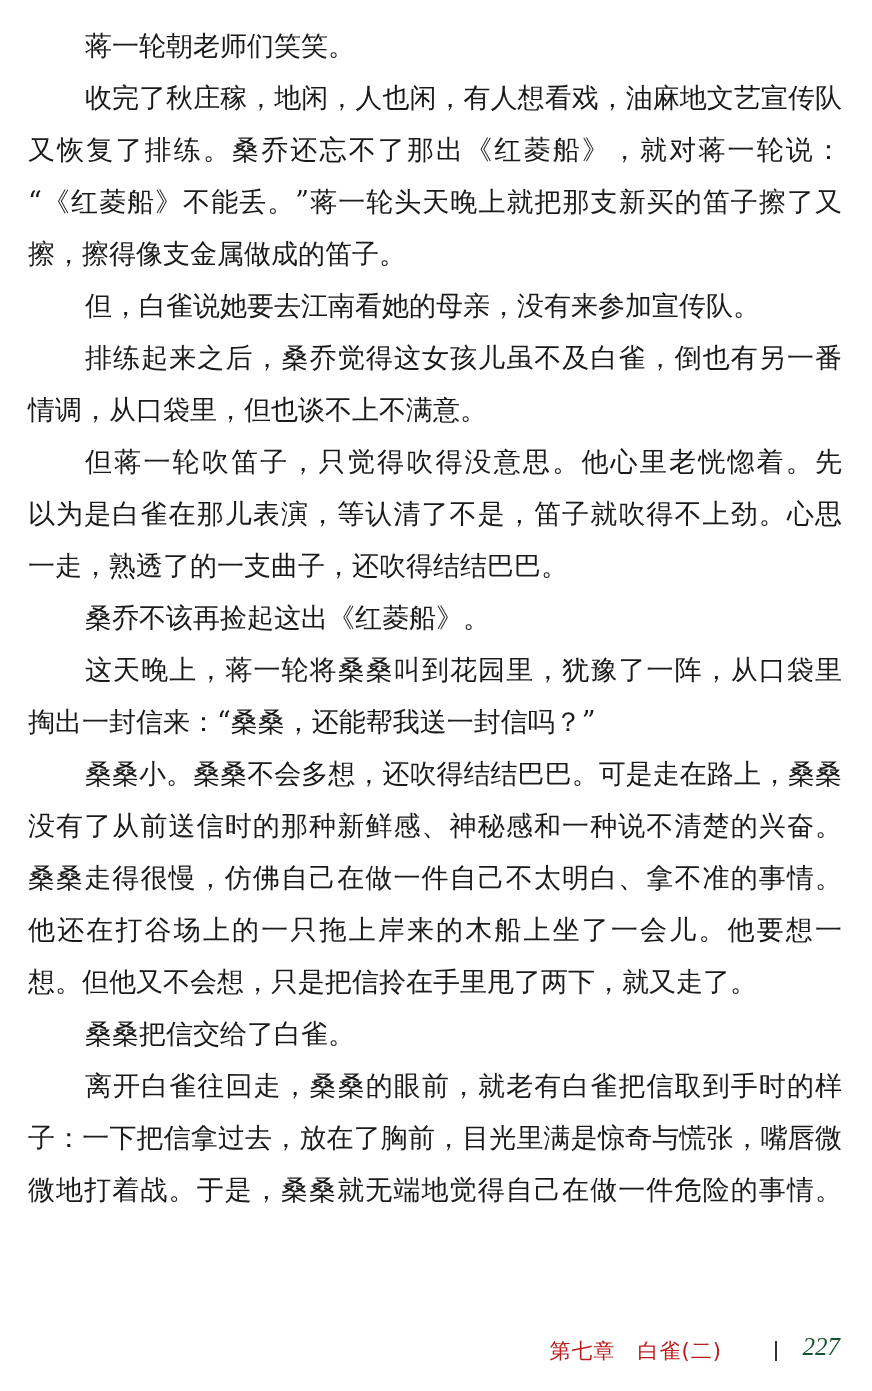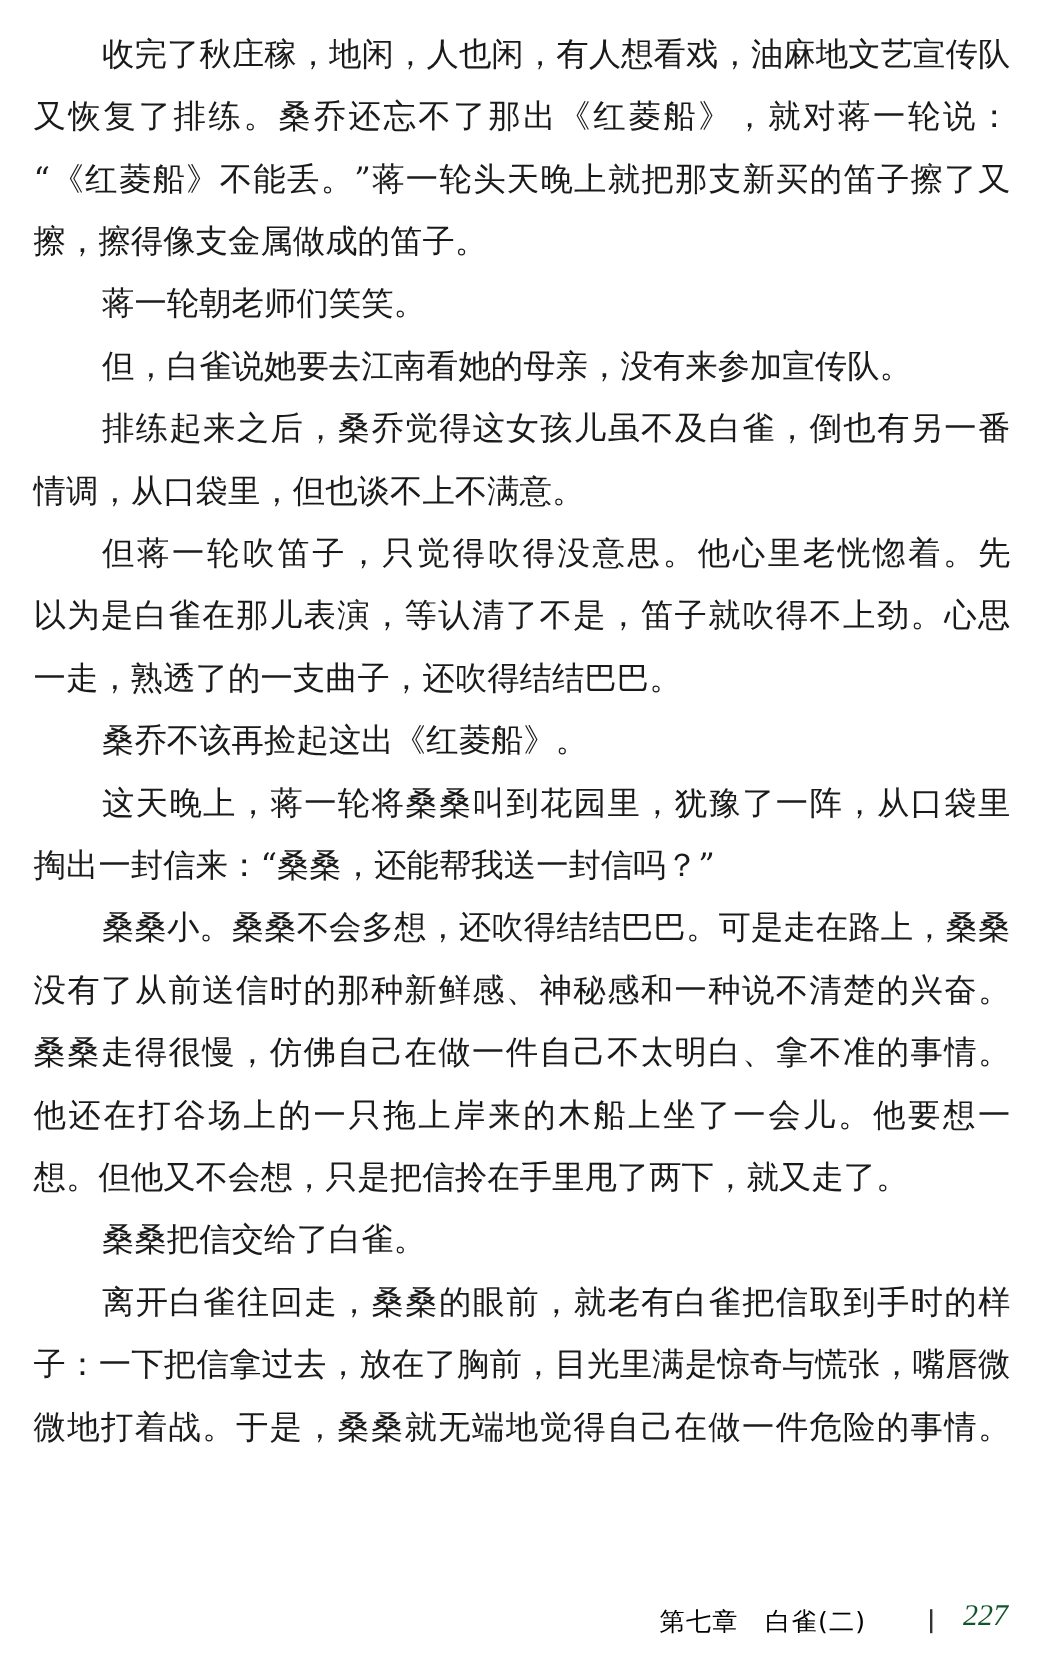--- a/index.html
+++ b/index.html
@@ -4,39 +4,39 @@
 <style>
   html, body { margin: 0; padding: 0; background: #ffffff; }
   body { width: 872px; height: 1391px; position: relative; overflow: hidden;
          font-family: "DejaVu Serif", "Liberation Serif", serif; color: #1a1a1a; }
   .page { position: absolute; left: 0; top: 0; width: 872px; height: 1391px; }
   .body-text { position: absolute; left: 28px; top: 22px; width: 814px; }
   .line { height: 52px; line-height: 48px; font-size: 27px; white-space: nowrap; overflow: visible; }
   .line.full { text-align: justify; text-align-last: justify; }
   .line.indent { padding-left: 57px; }
   .footer { position: absolute; top: 1333px; left: 0; width: 842px; height: 36px; }
-  .footer-chapter { position: absolute; right: 120px; top: 4px; font-size: 21px; color: #000000;
+  .footer-chapter { position: absolute; right: 120px; top: 4px; font-size: 21px; color: #b91c1c;
                     font-family: "DejaVu Sans", "Liberation Sans", sans-serif; letter-spacing: 1px; white-space: nowrap; }
   .footer-sep { position: absolute; left: 775px; top: 8px; width: 2px; height: 20px; background: #333; }
   .footer-page { position: absolute; right: 2px; top: 0px; font-size: 25px; font-style: italic;
                  font-family: "Liberation Serif", "DejaVu Serif", serif; color: #14532d; }
 </style>
 </head>
 <body>
 
 <div class="page">
   <div class="body-text" id="body-text">
       <div>
+        <div class="line indent">蒋一轮朝老师们笑笑。</div>
+      </div>
+      <div>
         <div class="line indent full">收完了秋庄稼，地闲，人也闲，有人想看戏，油麻地文艺宣传队</div>
         <div class="line full">又恢复了排练。桑乔还忘不了那出《红菱船》，就对蒋一轮说：</div>
         <div class="line full">“《红菱船》不能丢。”蒋一轮头天晚上就把那支新买的笛子擦了又</div>
         <div class="line">擦，擦得像支金属做成的笛子。</div>
-      </div>
-      <div>
-        <div class="line indent">蒋一轮朝老师们笑笑。</div>
       </div>
       <div>
         <div class="line indent">但，白雀说她要去江南看她的母亲，没有来参加宣传队。</div>
       </div>
       <div>
         <div class="line indent full">排练起来之后，桑乔觉得这女孩儿虽不及白雀，倒也有另一番</div>
         <div class="line">情调，从口袋里，但也谈不上不满意。</div>
       </div>
       <div>
         <div class="line indent full">但蒋一轮吹笛子，只觉得吹得没意思。他心里老恍惚着。先</div>

